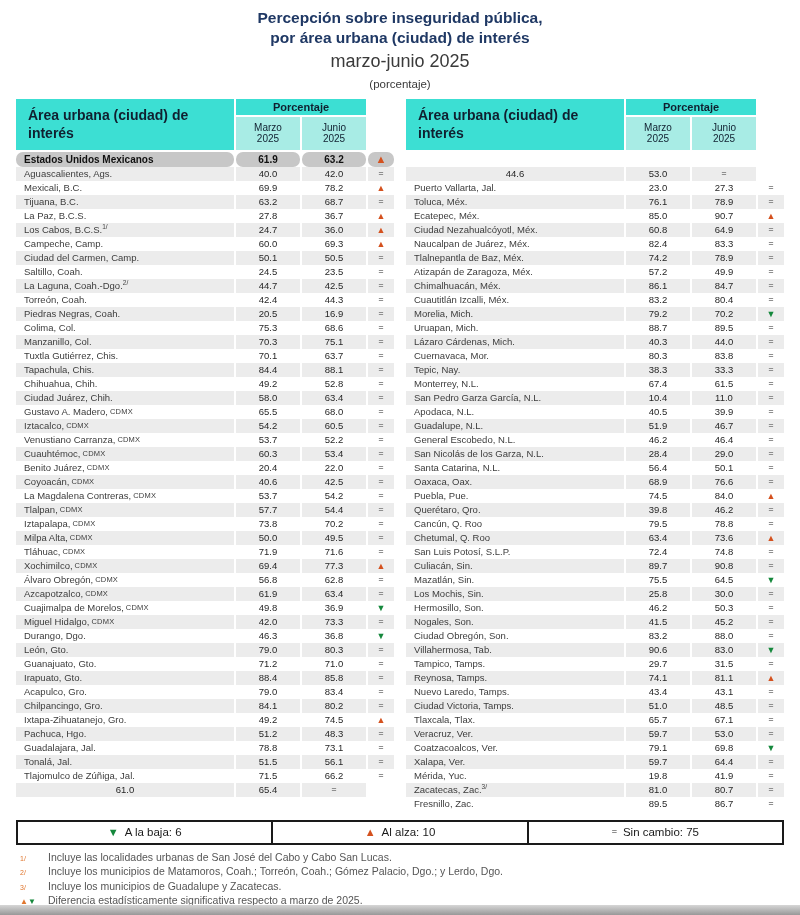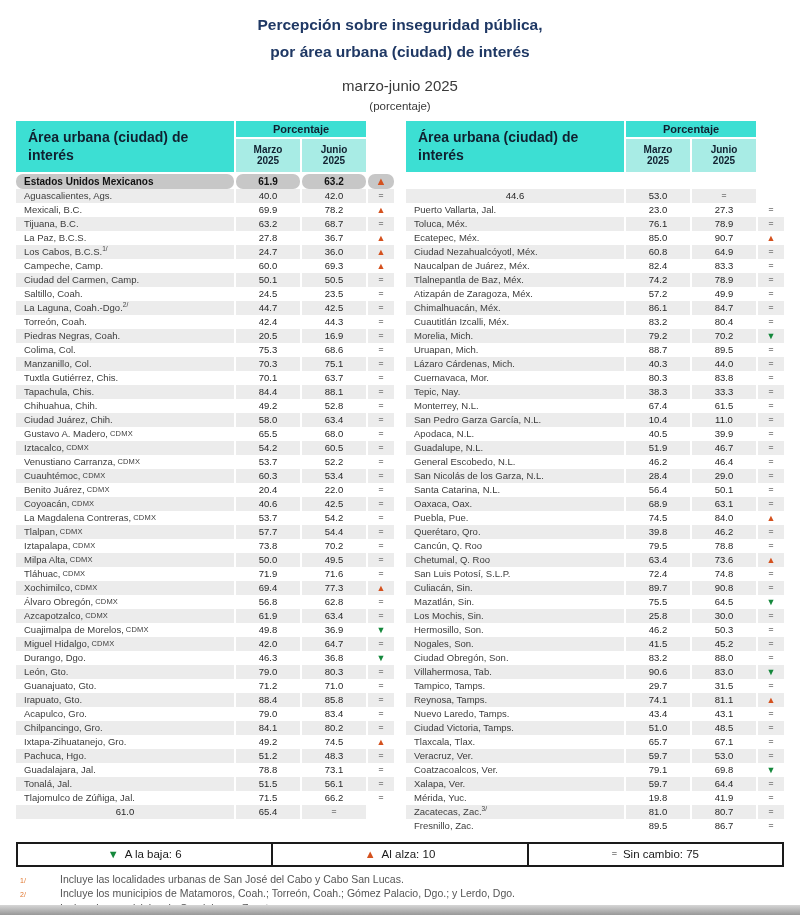--- a/index.html
+++ b/index.html
@@ -5,22 +5,22 @@
   html,body{margin:0;padding:0;background:#fff;}
   .page{
     position:relative;
     width:800px;height:915px;
     background:#fff;
     font-family:"Liberation Sans","DejaVu Sans",sans-serif;
     overflow:hidden;
   }
   
   .titles{padding-top:8px;text-align:center;}
-  .t1{font-size:15.5px;font-weight:bold;color:var(--title_blue,#1f3864);line-height:1.28;margin-top:7px;}
-  .t2{font-size:15px;color:#3a3a3a;margin-top:15px;}
+  .t1{font-size:15.5px;font-weight:bold;color:var(--title_blue,#1f3864);line-height:1.28;}
+  .t2{font-size:18px;color:#3a3a3a;margin-top:3px;}
   .t3{font-size:11.5px;color:#3a3a3a;margin-top:6px;}
   
   .tables{display:flex;gap:12px;margin:9px 16px 0 16px;align-items:flex-start;}
   .tbl{width:378px;}
   .thead{
     display:grid;
     grid-template-columns:218px 64px 64px 26px;
     grid-template-rows:16px 33px;
     gap:2px;
   }
@@ -32,21 +32,21 @@
   }
   .h-pct{
     grid-column:2/4;grid-row:1;
     background:var(--header_teal,#3cdfd3);
     font-size:11px;font-weight:bold;color:#102030;
     display:flex;align-items:center;justify-content:center;
   }
   .h-sub{
     grid-row:2;
     background:var(--header_teal_light,#a8ece5);
-    font-size:10px;font-weight:bold;color:#102030;
+    font-size:10px;font-weight:normal;color:#102030;
     display:flex;align-items:center;justify-content:center;
     text-align:center;white-space:pre-line;line-height:1.15;
   }
   .h-mar{grid-column:2;}
   .h-jun{grid-column:3;}
   .h-void{grid-column:4;grid-row:1/3;background:#fff;}
   .tbody{margin-top:2px;}
   .trow,.nrow,.sprow{
     display:grid;
     grid-template-columns:218px 64px 64px 26px;
@@ -82,21 +82,21 @@
   .legend .cell{
     flex:1;display:flex;align-items:center;justify-content:center;
     font-size:11.5px;color:#1a1a1a;gap:6px;
   }
   .legend .cell + .cell{border-left:2px solid #1a1a1a;}
   .lg-down{color:var(--down_green,#15883c);font-size:11px;}
   .lg-up{color:var(--up_orange,#d4511e);font-size:11px;}
   .lg-same{color:var(--no_change_gray,#8f8f8f);font-size:9px;font-weight:bold;}
   
   .notes{margin:6px 16px 0 20px;color:#555;}
-  .note{display:flex;font-size:10.5px;line-height:13.5px;gap:12px;}
+  .note{display:flex;font-size:10.5px;line-height:13.5px;}
   .note .mk{width:28px;flex:0 0 28px;font-size:7px;color:#e0762e;padding-top:1px;}
   .note .mk .dn{color:var(--down_green,#15883c);}
   .note .mk.icons{font-size:8px;}
   .note .tx{flex:1;}
   .source{font-size:10.5px;line-height:14px;color:#555;margin-top:1px;}
   
   .bottombar{
     position:absolute;left:0;right:0;bottom:0;height:10px;
     background:linear-gradient(#d6d6d6,#989898);
   }
@@ -321,21 +321,21 @@
             </div>
             <div class="trow">
               <span class="c name">Cuajimalpa de Morelos, <span class="sm">CDMX</span></span>
               <span class="c num">49.8</span>
               <span class="c num">36.9</span>
               <span class="c ind down">▼</span>
             </div>
             <div class="trow stripe">
               <span class="c name">Miguel Hidalgo, <span class="sm">CDMX</span></span>
               <span class="c num">42.0</span>
-              <span class="c num">64.7</span>
+              <span class="c num">73.3</span>
               <span class="c ind same">=</span>
             </div>
             <div class="trow">
               <span class="c name">Durango, Dgo.</span>
               <span class="c num">46.3</span>
               <span class="c num">36.8</span>
               <span class="c ind down">▼</span>
             </div>
             <div class="trow stripe">
               <span class="c name">León, Gto.</span>
@@ -546,21 +546,21 @@
             </div>
             <div class="trow">
               <span class="c name">Santa Catarina, N.L.</span>
               <span class="c num">56.4</span>
               <span class="c num">50.1</span>
               <span class="c ind same">=</span>
             </div>
             <div class="trow stripe">
               <span class="c name">Oaxaca, Oax.</span>
               <span class="c num">68.9</span>
-              <span class="c num">63.1</span>
+              <span class="c num">76.6</span>
               <span class="c ind same">=</span>
             </div>
             <div class="trow">
               <span class="c name">Puebla, Pue.</span>
               <span class="c num">74.5</span>
               <span class="c num">84.0</span>
               <span class="c ind up">▲</span>
             </div>
             <div class="trow stripe">
               <span class="c name">Querétaro, Qro.</span>

